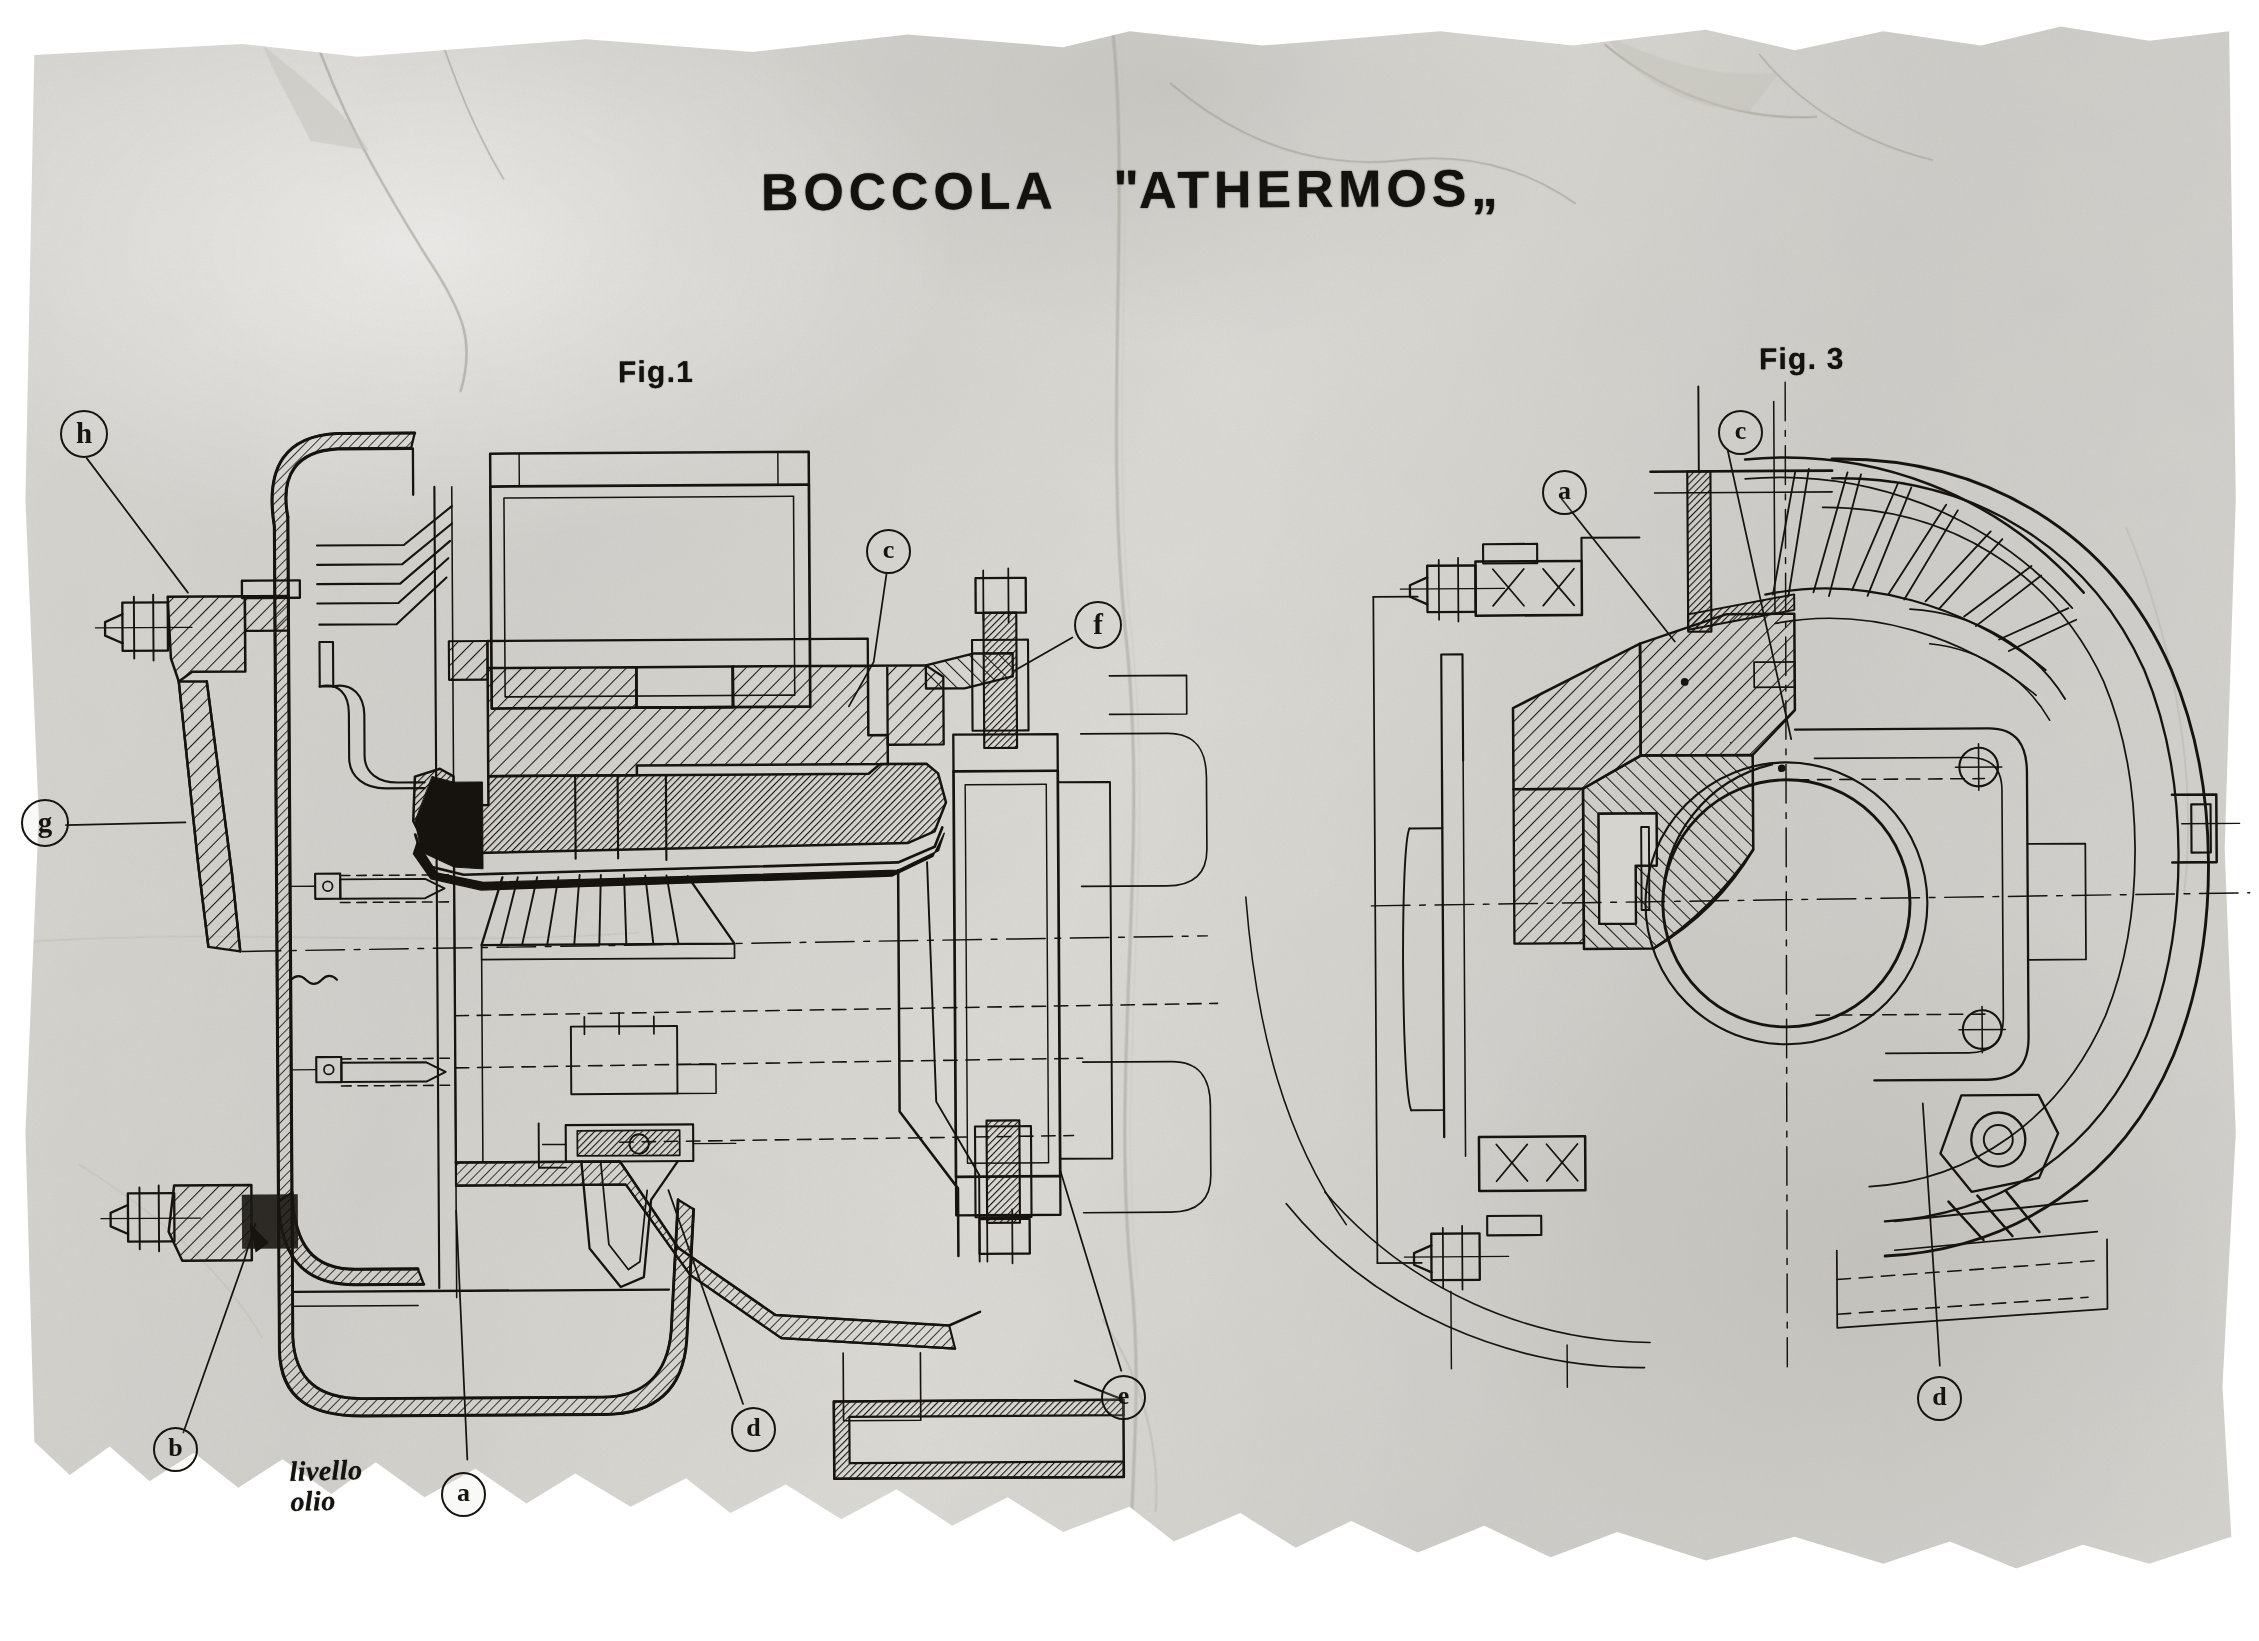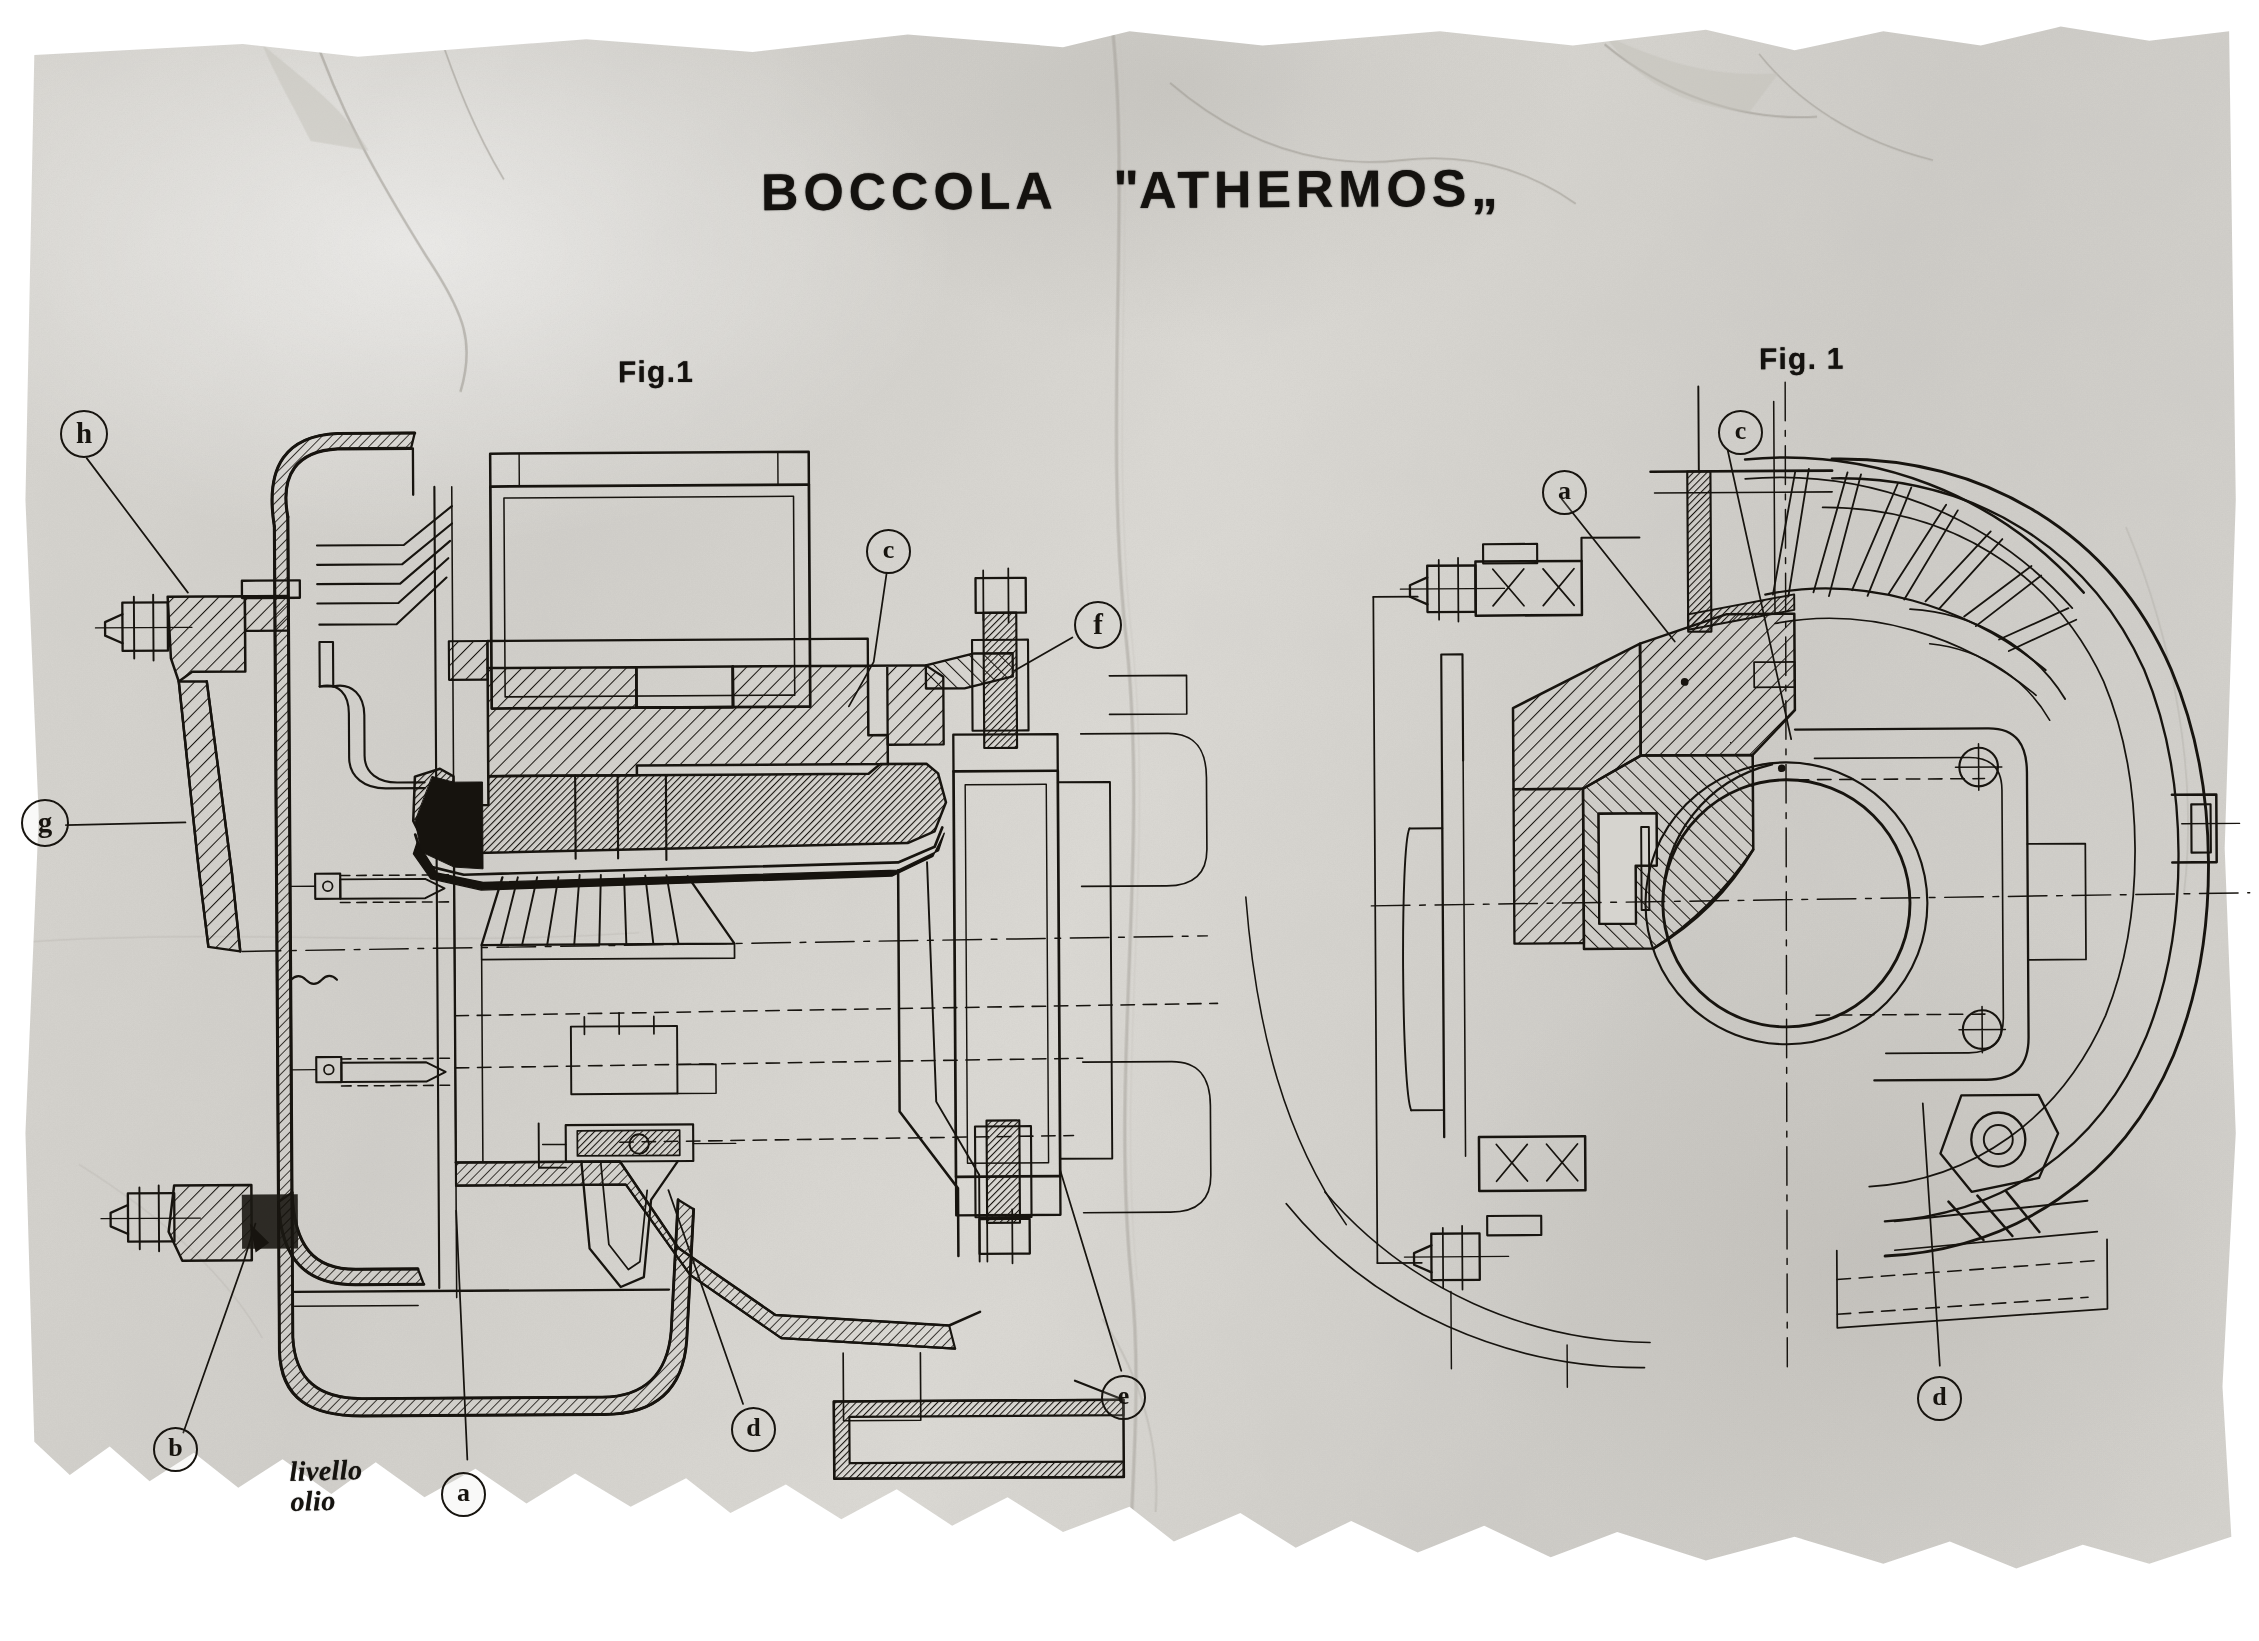--- a/index.html
+++ b/index.html
@@ -529,21 +529,21 @@
       </g>
     </g>
   </svg>
 
   <div class="txt" id="title">
     <span>BOCCOLA</span>
     &nbsp;&nbsp;<span class="q1">"</span><span>ATHERMOS</span><span class="q2">„</span>
   </div>
 
   <div class="txt figlbl" id="fig1lbl">Fig.1</div>
-  <div class="txt figlbl" id="fig2lbl">Fig. 1</div>
+  <div class="txt figlbl" id="fig2lbl">Fig. 3</div>
 
   <div class="txt" id="levellbl">
     <span>livello</span><br>
     <span>olio</span>
   </div>
 
   <div id="callouts">
       <div class="cal" style="left: 60px; top: 410px;">h</div>
       <div class="cal" style="left: 21px; top: 799px;">g</div>
       <div class="cal sm" style="left: 866px; top: 529px;">c</div>

